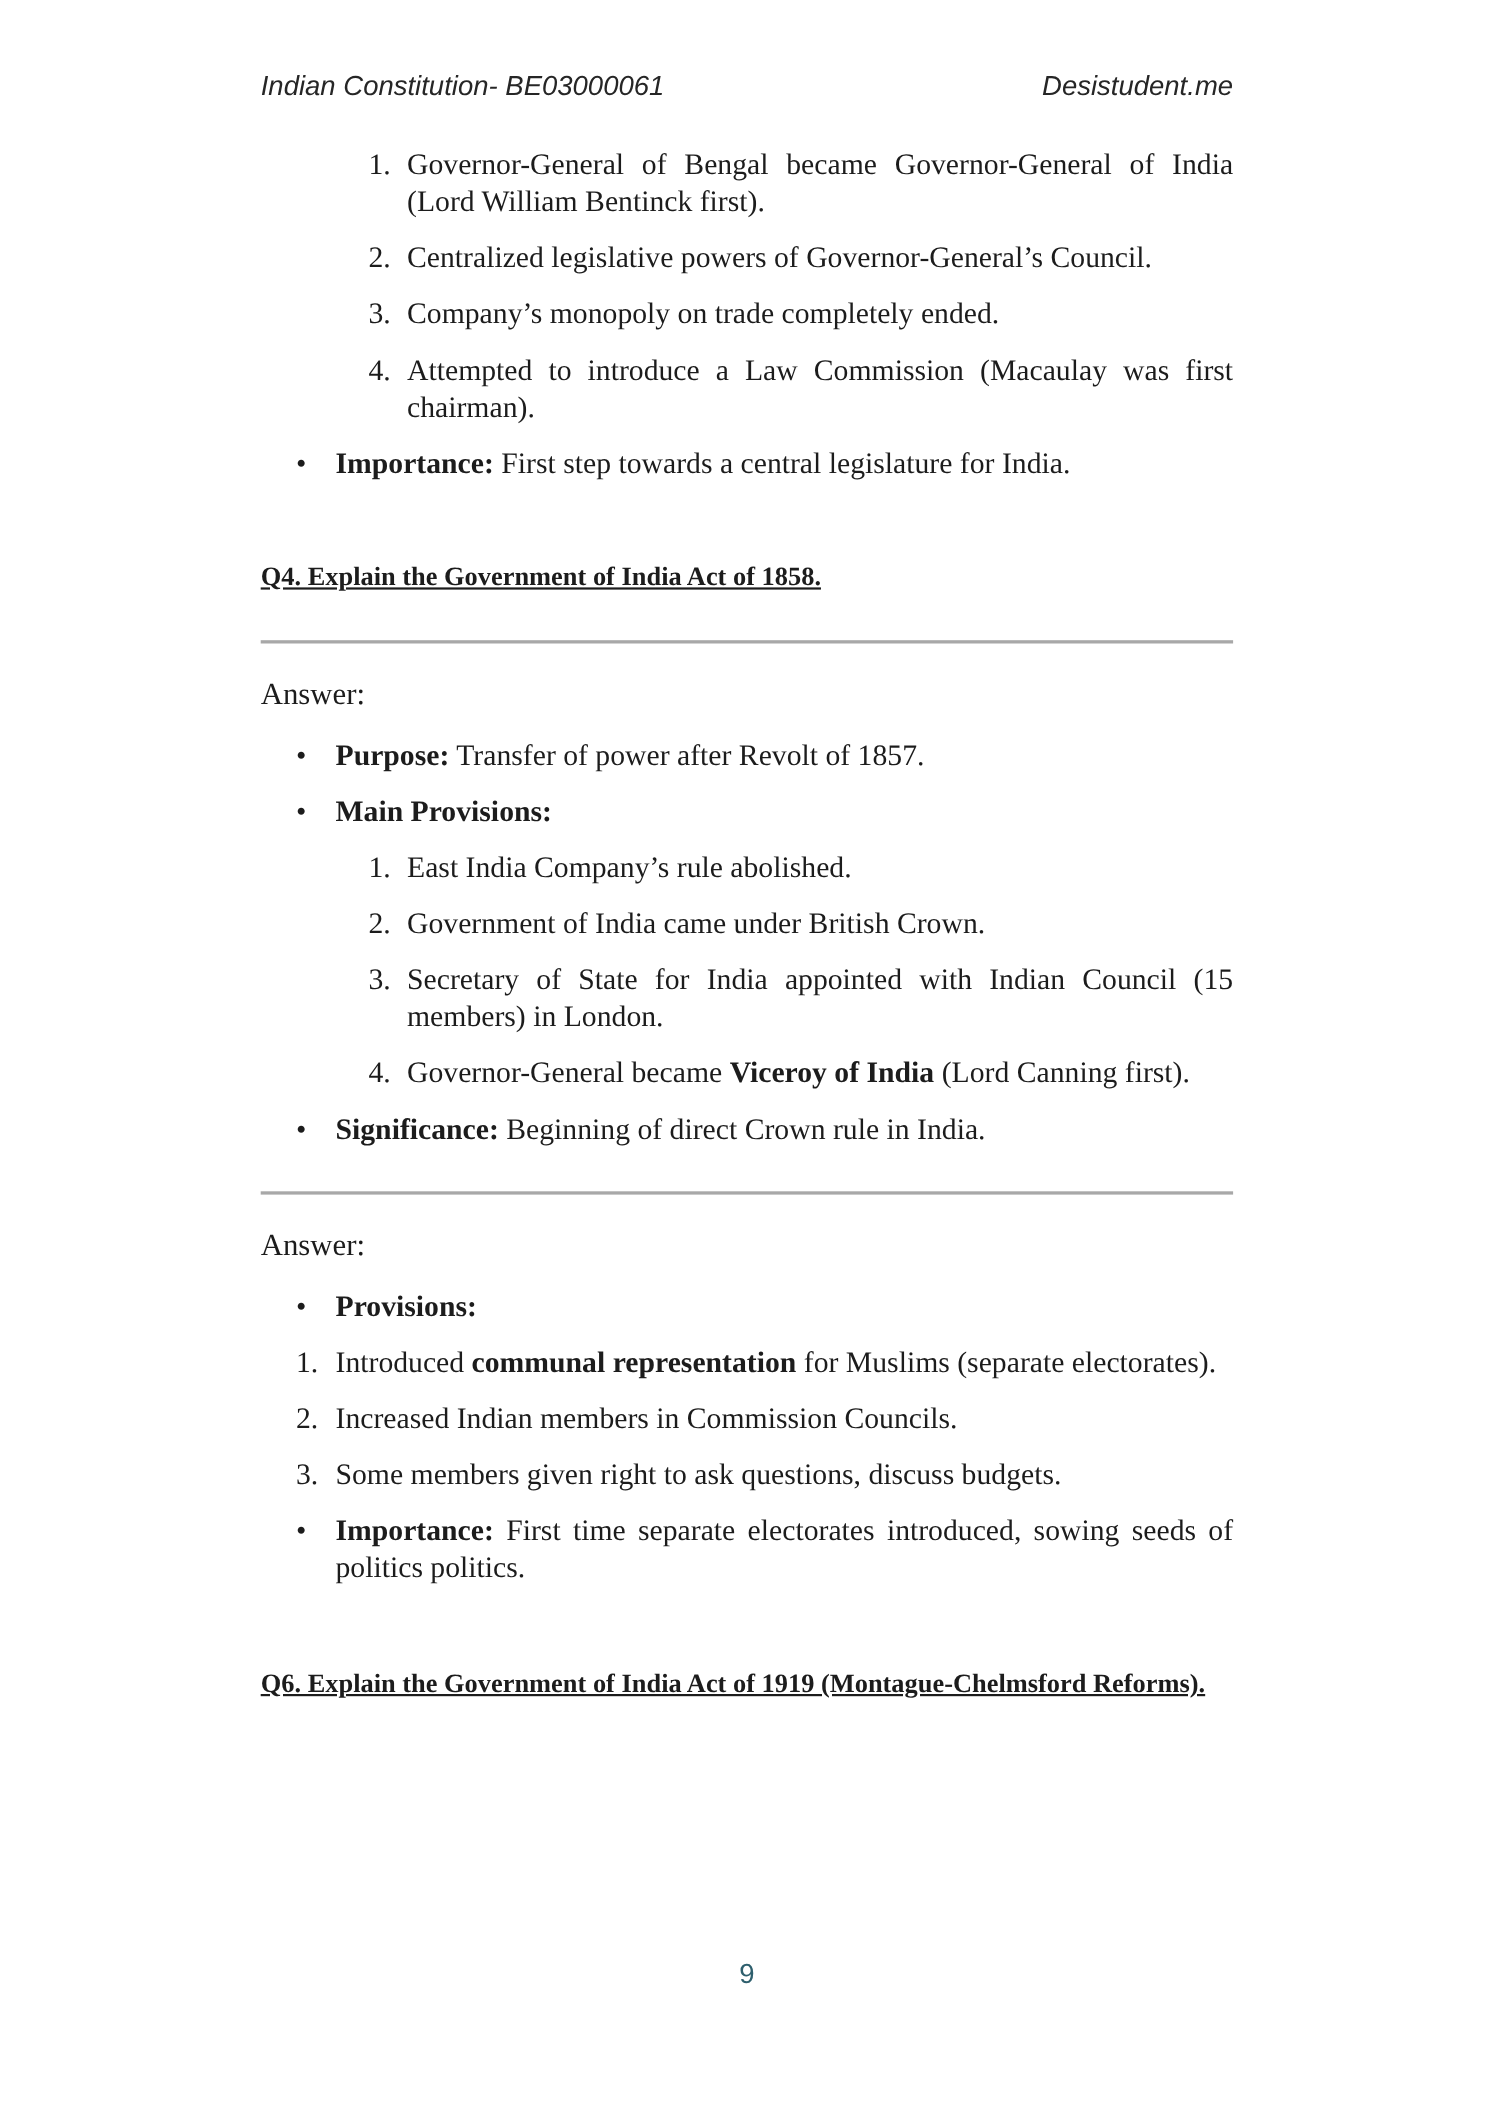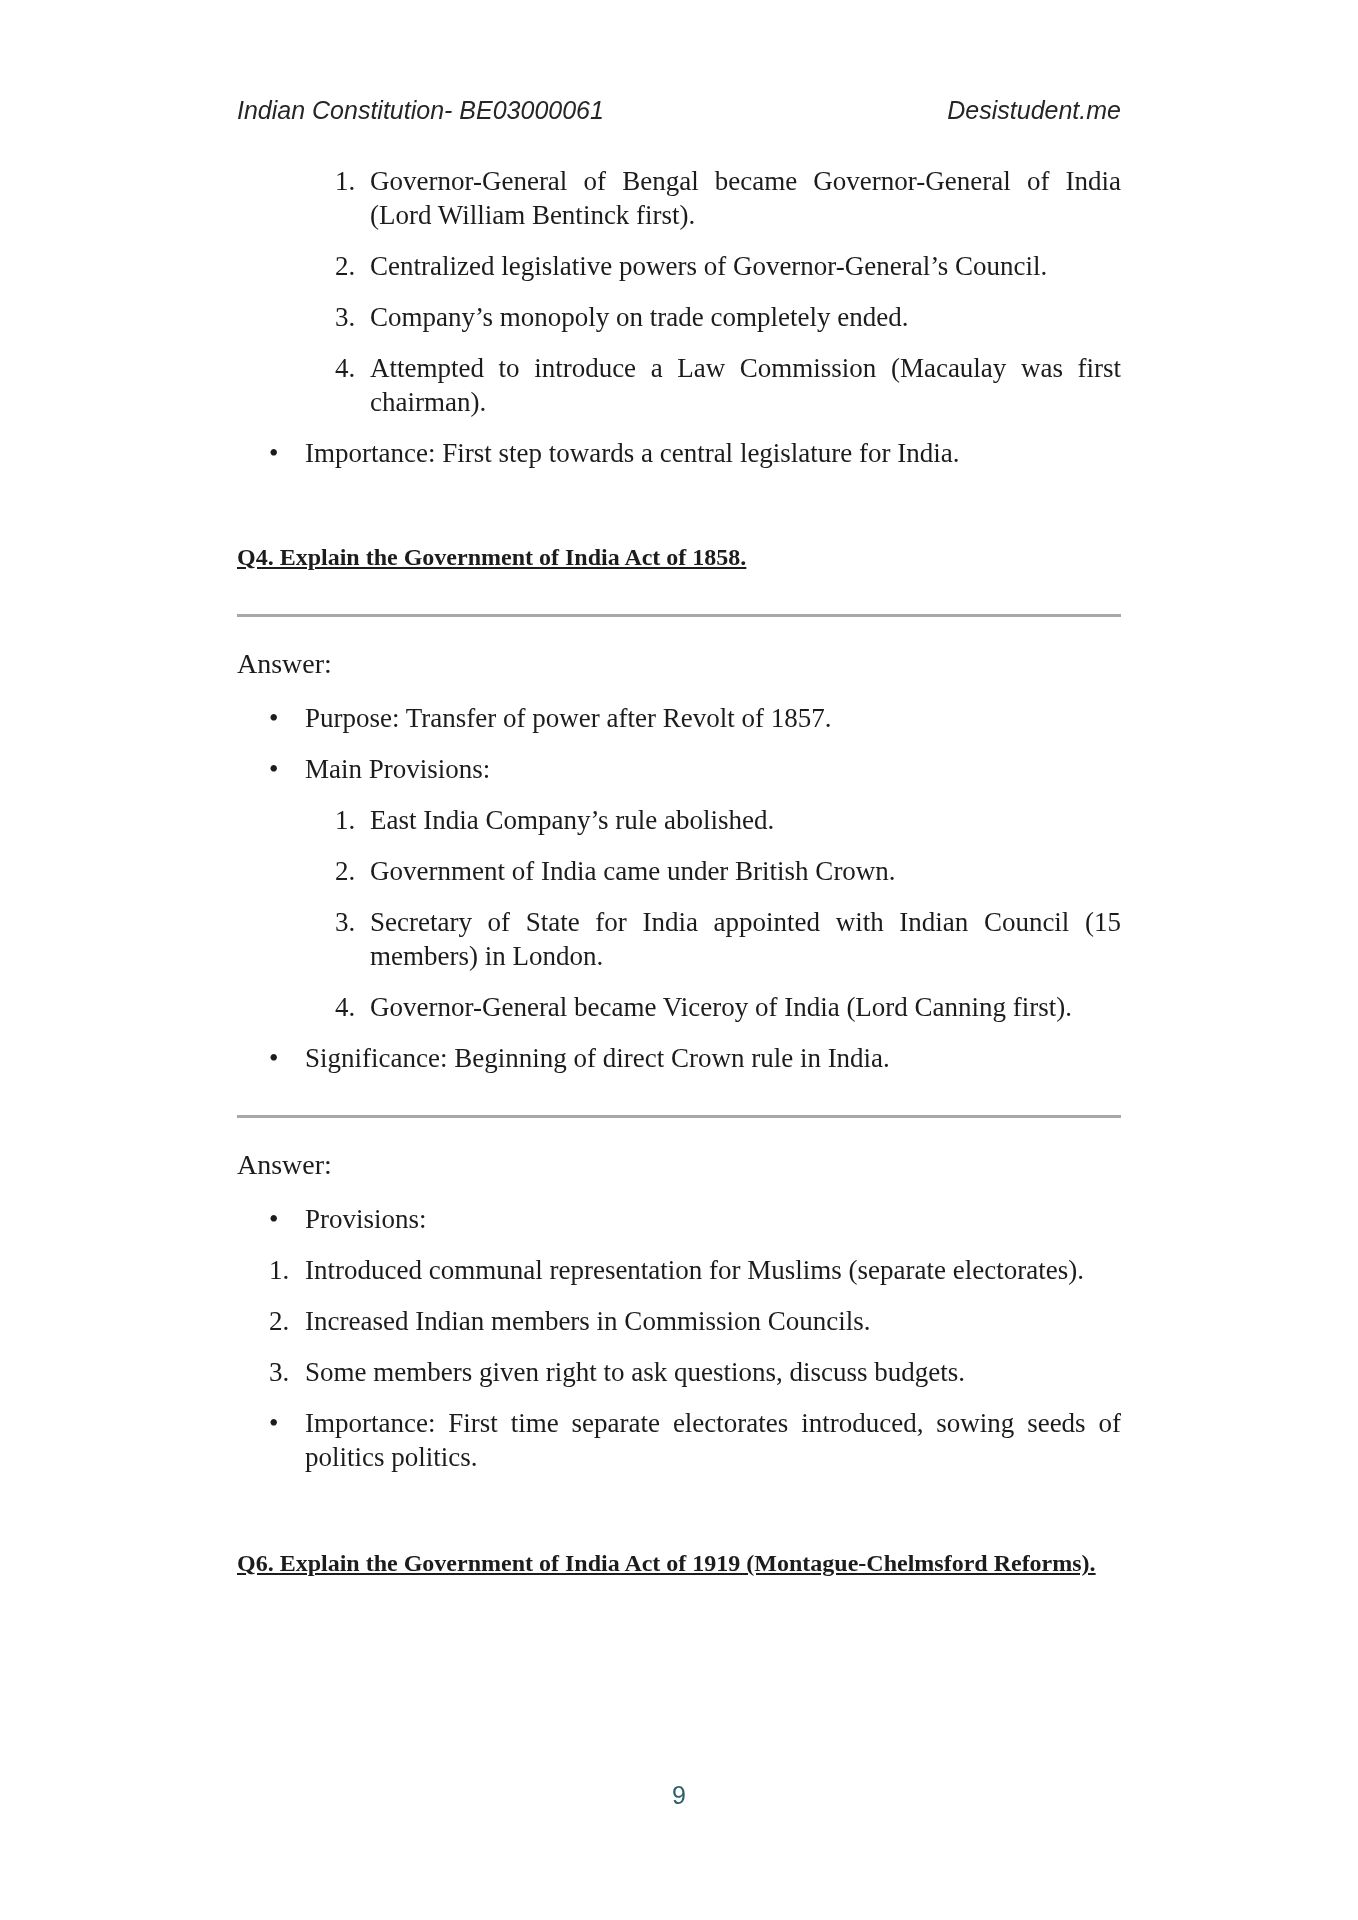--- a/index.html
+++ b/index.html
@@ -3,21 +3,21 @@
 <meta charset="utf-8">
 <style>
   html, body { margin: 0; padding: 0; background: #ffffff; }
   .page {
     position: relative;
     width: 1154px;
     height: 1920px;
     margin: 0 auto;
     background: #ffffff;
     box-sizing: border-box;
-    padding: 96px 135px 0 135px;
+    padding: 64px 135px 0 135px;
     font-family: "Liberation Serif", serif;
     color: #1c1c1c;
     overflow: hidden;
   }
   .hdr {
     display: flex;
     justify-content: space-between;
     align-items: baseline;
     font-family: "Liberation Sans", sans-serif;
     font-style: italic;
@@ -32,21 +32,21 @@
   .li .marker { position: absolute; top: 0; }
 
   
   .lv2 { margin-left: 133px; }
   .lv2 .marker { left: -35px; }
 
   
   .lv1 { margin-left: 68px; }
   .lv1 .marker { left: -36px; }
 
-  .b { font-weight: normal; }
+  .b { font-weight: bold; }
 
   .q-heading {
     font-weight: bold;
     font-size: 24px;
     line-height: 34px;
     margin: 70px 0 0 0;
     text-decoration: underline;
   }
   .q-heading.q6 { margin-top: 72px; }
 

